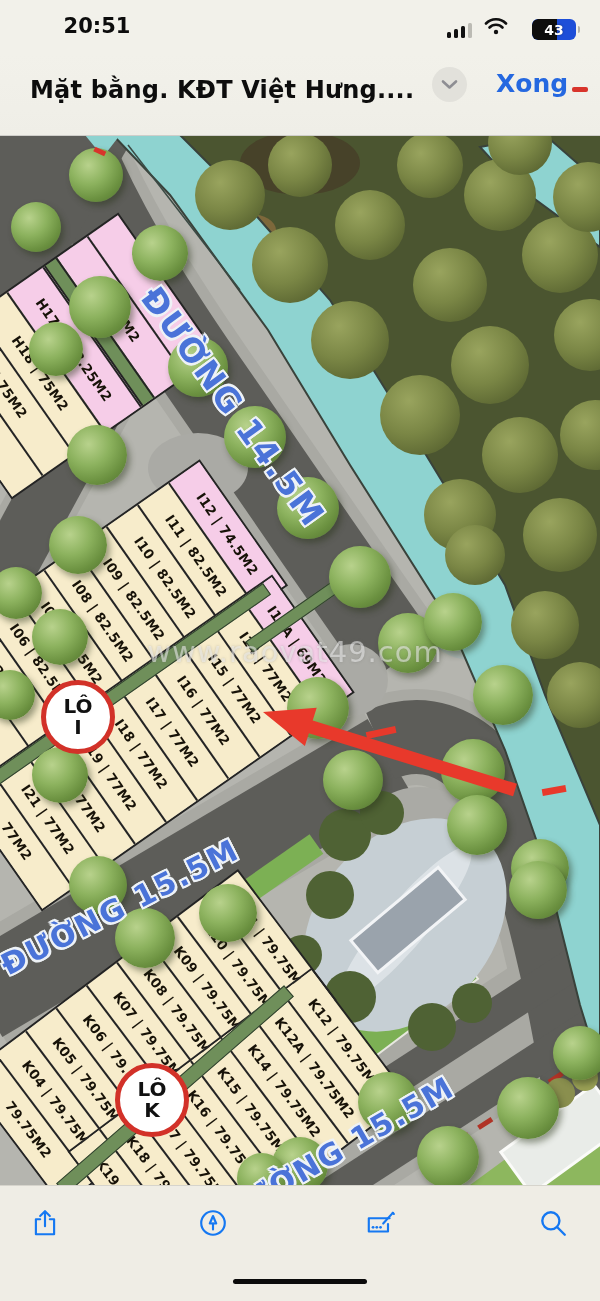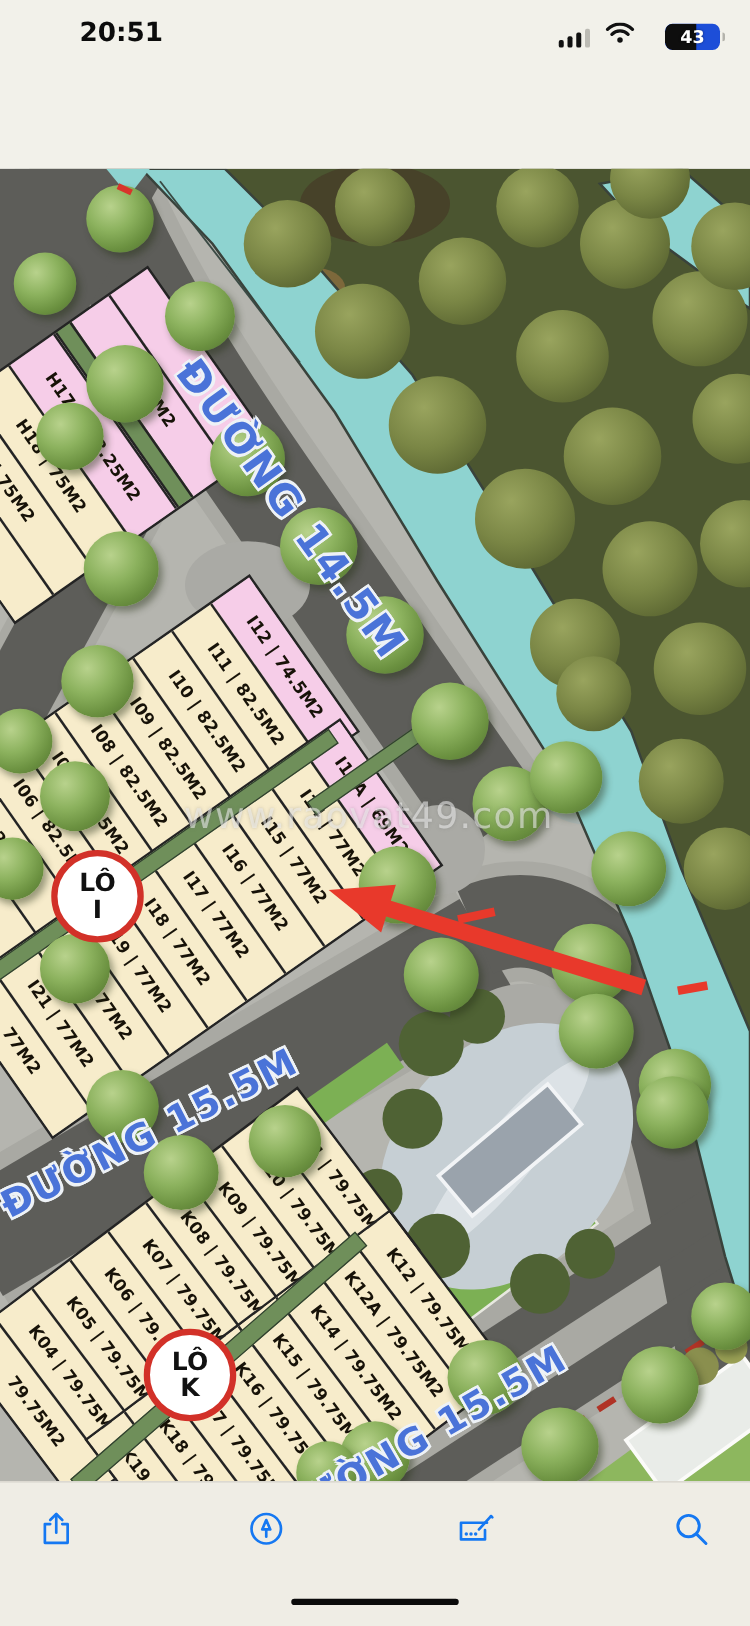--- a/index.html
+++ b/index.html
@@ -71,20 +71,30 @@
       <path d="M5.5,9.5 A9,9 0 0 1 18.5,9.5" fill="none" stroke="#111" stroke-width="2.6" stroke-linecap="round"></path>
       <circle cx="12" cy="14" r="2.2" fill="#111"></circle>
     </svg>
     <div id="batt">
       <div class="lvl"></div>
       <div class="pct">43</div>
     </div>
     <div id="battnub"></div>
   </div>
 
+  <div id="navbar">
+    <div id="navtitle">Mặt bằng. KĐT Việt Hưng....</div>
+    <div id="chev">
+      <svg width="17" height="11" viewBox="0 0 17 11">
+        <path d="M2,2.5 L8.5,8.5 L15,2.5" fill="none" stroke="#8e8e93" stroke-width="2.6" stroke-linecap="round" stroke-linejoin="round"></path>
+      </svg>
+    </div>
+    <div id="done">Xong</div>
+    <div id="reddash"></div>
+  </div>
 
   <div id="map">
 
     <svg id="ground" width="600" height="1050" viewBox="0 0 600 1050">
       <rect width="600" height="1050" fill="#b5b5af"></rect>
 
       <g stroke="#a9a9a3" fill="none">
         <path d="M60,-20 C90,70 150,165 215,258 C280,352 350,455 400,525" stroke-width="104"></path>
         <path d="M-20,862 L390,622" stroke-width="110"></path>
         <path d="M380,610 C450,580 500,640 520,700 C545,775 570,880 585,995" stroke-width="96"></path>

